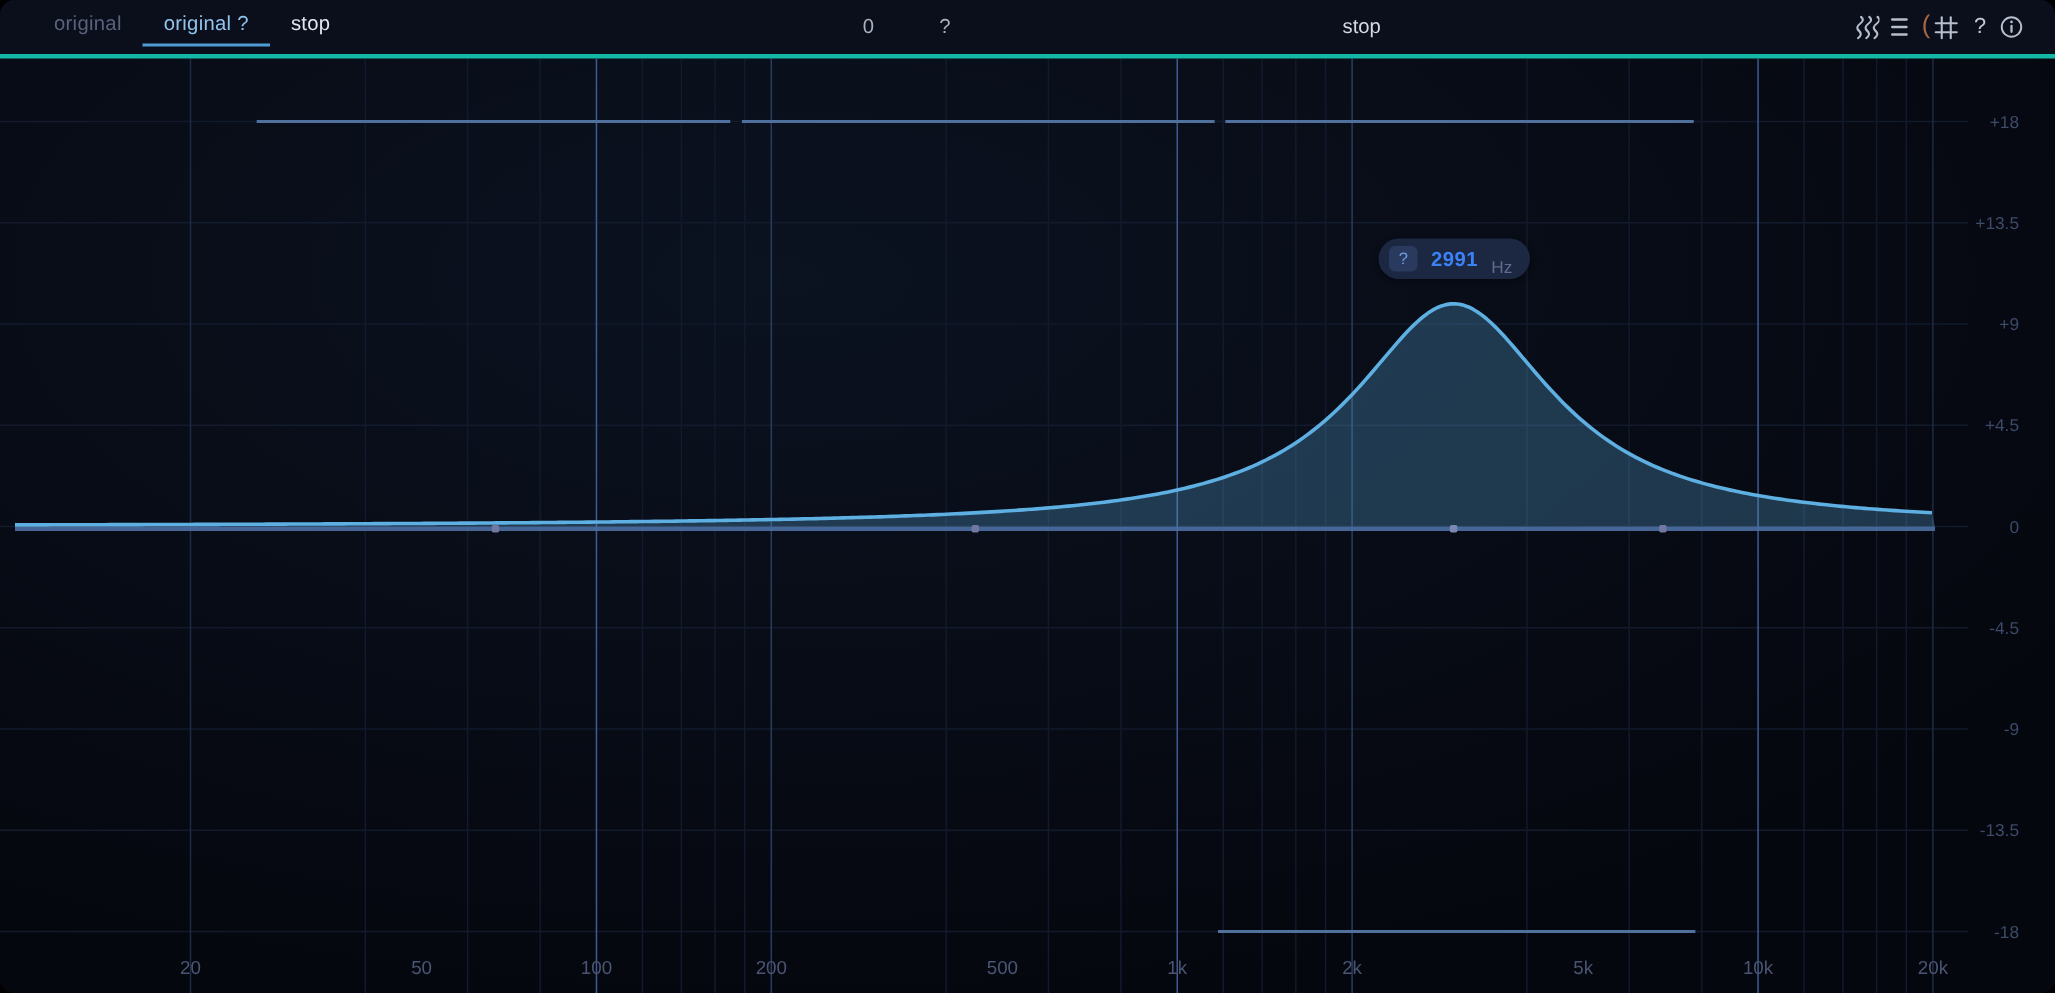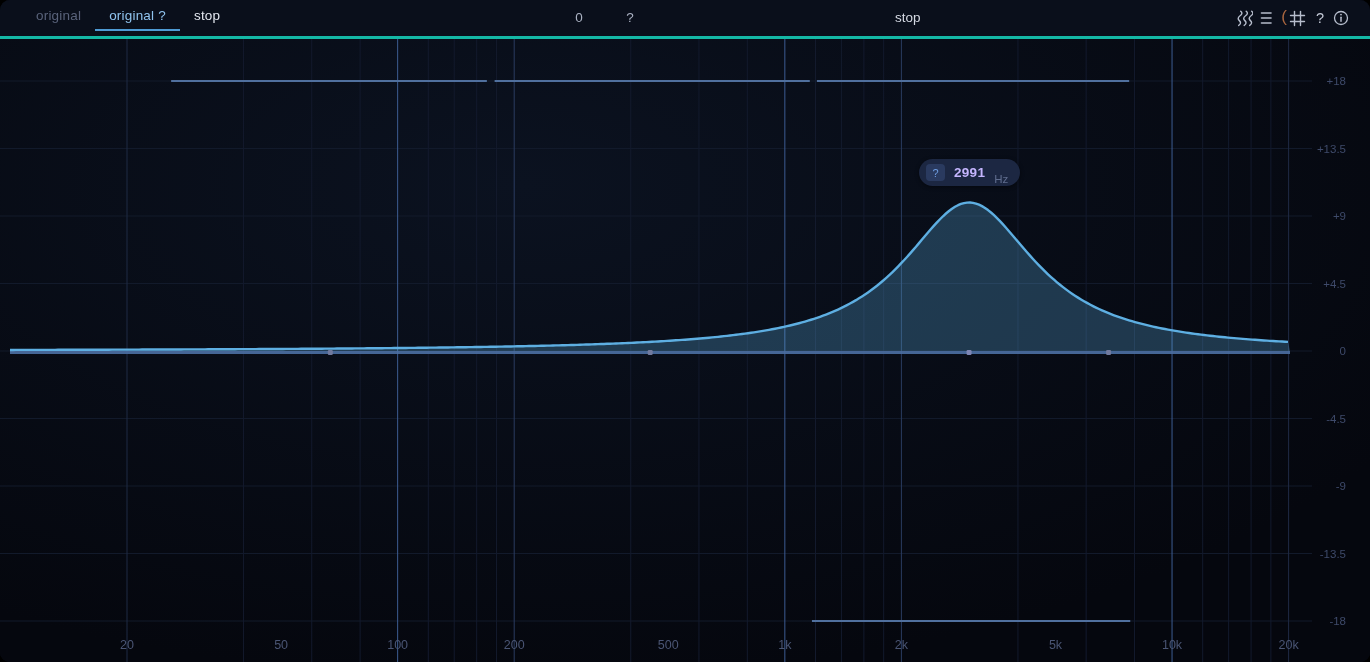--- a/index.html
+++ b/index.html
@@ -22,21 +22,21 @@
   .help{font-size:14.5px;color:#c3c9d6;}
 
   
   #chart-svg{position:absolute;left:0;top:0;z-index:1;}
 
   
   .tooltip{position:absolute;left:919px;top:159px;height:27px;z-index:4;display:flex;align-items:center;gap:9px;
            padding:0 12px 0 7px;border-radius:13.5px;background:#1c2742;box-shadow:0 1px 4px rgba(0,0,0,.45);}
   .tooltip-badge{width:19px;height:17px;border-radius:4px;background:#2a3a5f;color:#6f9de2;font-size:11px;
                  display:flex;align-items:center;justify-content:center;}
-  .tooltip-value{color:#c4b5fd;font-size:13.5px;font-weight:700;letter-spacing:.3px;}
+  .tooltip-value{color:#3b82f6;font-size:13.5px;font-weight:700;letter-spacing:.3px;}
   .tooltip-unit{color:#5f6c8d;font-size:11.5px;font-weight:400;margin-top:13px;}
 </style>
 </head>
 <body>
 
 <div class="screen">
 
   <svg id="chart-svg" width="1370" height="662" viewBox="0 0 1370 662">
       <defs>
         <radialGradient id="bgGlow" cx="38%" cy="28%" r="75%">

